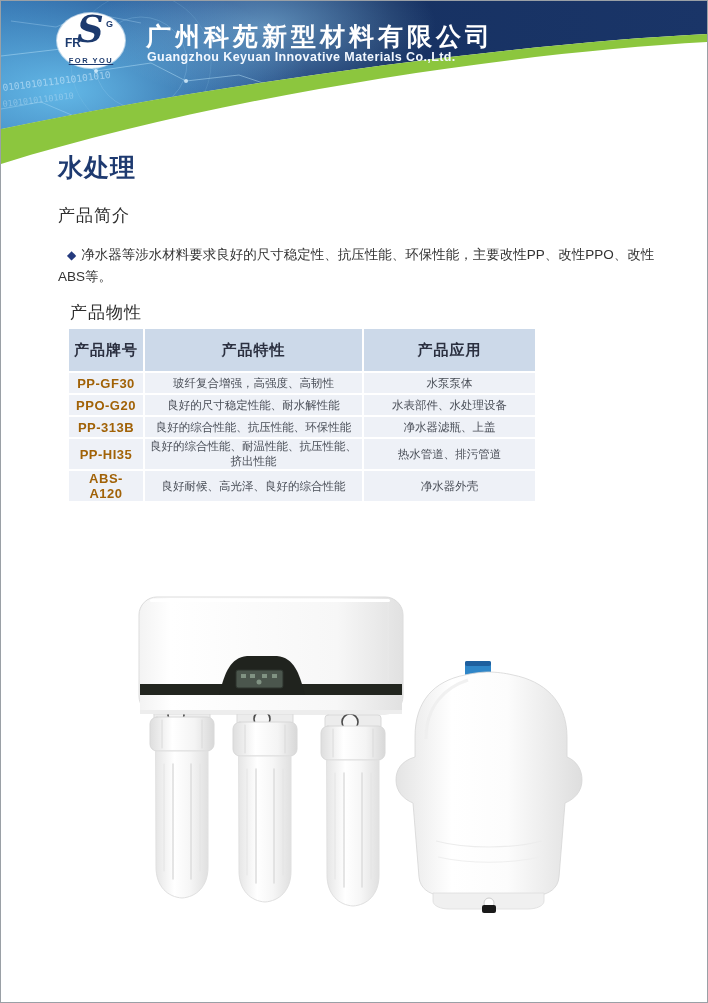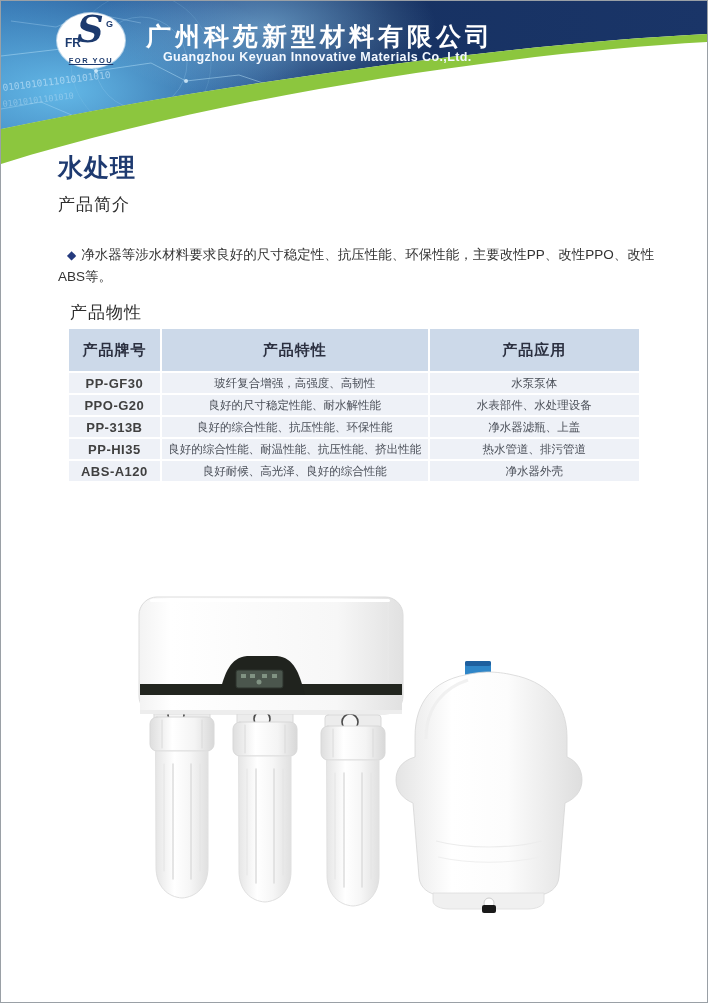--- a/index.html
+++ b/index.html
@@ -17,45 +17,45 @@
   .logo span{position:absolute;color:#1c3a6e;font-weight:bold;}
   .logo .s{left:20px;top:-2px;font-size:37px;font-style:italic;font-weight:900;line-height:1;
            font-family:"DejaVu Serif", serif;}
   .logo .g{right:12px;top:6px;font-size:9px;}
   .logo .fr{left:8px;top:23px;font-size:12px;}
   .logo .foryou{left:0;right:0;bottom:3px;text-align:center;font-size:7.5px;letter-spacing:1.5px;
                 text-decoration:underline;}
   .company-cn{position:absolute;left:145px;top:19px;color:#ffffff;font-size:25px;font-weight:bold;
               letter-spacing:4px;white-space:nowrap;}
   .company-en{position:absolute;left:146px;top:49px;color:#f2f8ff;font-size:12.5px;font-weight:bold;
-              letter-spacing:.4px;white-space:nowrap;margin-left:16px;}
+              letter-spacing:.4px;white-space:nowrap;}
   
   .page-title{position:absolute;left:57px;top:150px;font-size:25px;font-weight:bold;
               color:#1e3a70;letter-spacing:1px;}
   .section-heading{position:absolute;font-size:17px;color:#2e2e2e;letter-spacing:1px;}
-  .h-intro{left:57px;top:192px;}
+  .h-intro{left:57px;top:203px;}
   .h-props{left:57px;top:300px;margin-left:12px;}
   .intro-text{position:absolute;left:57px;top:229px;width:612px;font-size:13.5px;color:#333333;
               line-height:21px;text-indent:9px;}
   .intro-text .diamond{color:#253a7e;font-size:12px;margin-right:5px;text-indent:0;}
   
-  .prop-table{position:absolute;left:68px;top:328px;width:570px;border-collapse:collapse;
+  .prop-table{position:absolute;left:68px;top:328px;width:466px;border-collapse:collapse;
               table-layout:fixed;text-align:center;}
   .prop-table th{
     background:#ccd9e9;color:#2b3040;font-size:15px;font-weight:bold;height:40px;
     border-right:2px solid #ffffff;letter-spacing:1px;
   }
   .prop-table th:last-child{border-right:none;margin-top:48px;}
   .prop-table td{
     background:#eef1f7;height:20px;border-bottom:2px solid #ffffff;border-right:2px solid #ffffff;
     color:#4a4f58;font-size:11.5px;padding:0 4px;
   }
   .prop-table td:last-child{border-right:none;}
   .prop-table tbody tr:first-child td{border-top:2px solid #ffffff;}
-  .prop-table td.c1{font-size:13px;font-weight:bold;color:#404040;letter-spacing:.5px;}
+  .prop-table td.c1{font-size:13px;font-weight:bold;color:#a16207;letter-spacing:.5px;}
   .col-grade{width:16.1%;}.col-feature{width:47%;}.col-app{width:36.9%;}
   
   .photo{position:absolute;left:115px;top:588px;width:470px;height:335px;}
 </style>
 </head>
 <body>
 
 <div class="page">
 
   <svg class="header-svg" width="708" height="175" viewBox="0 0 708 175">

